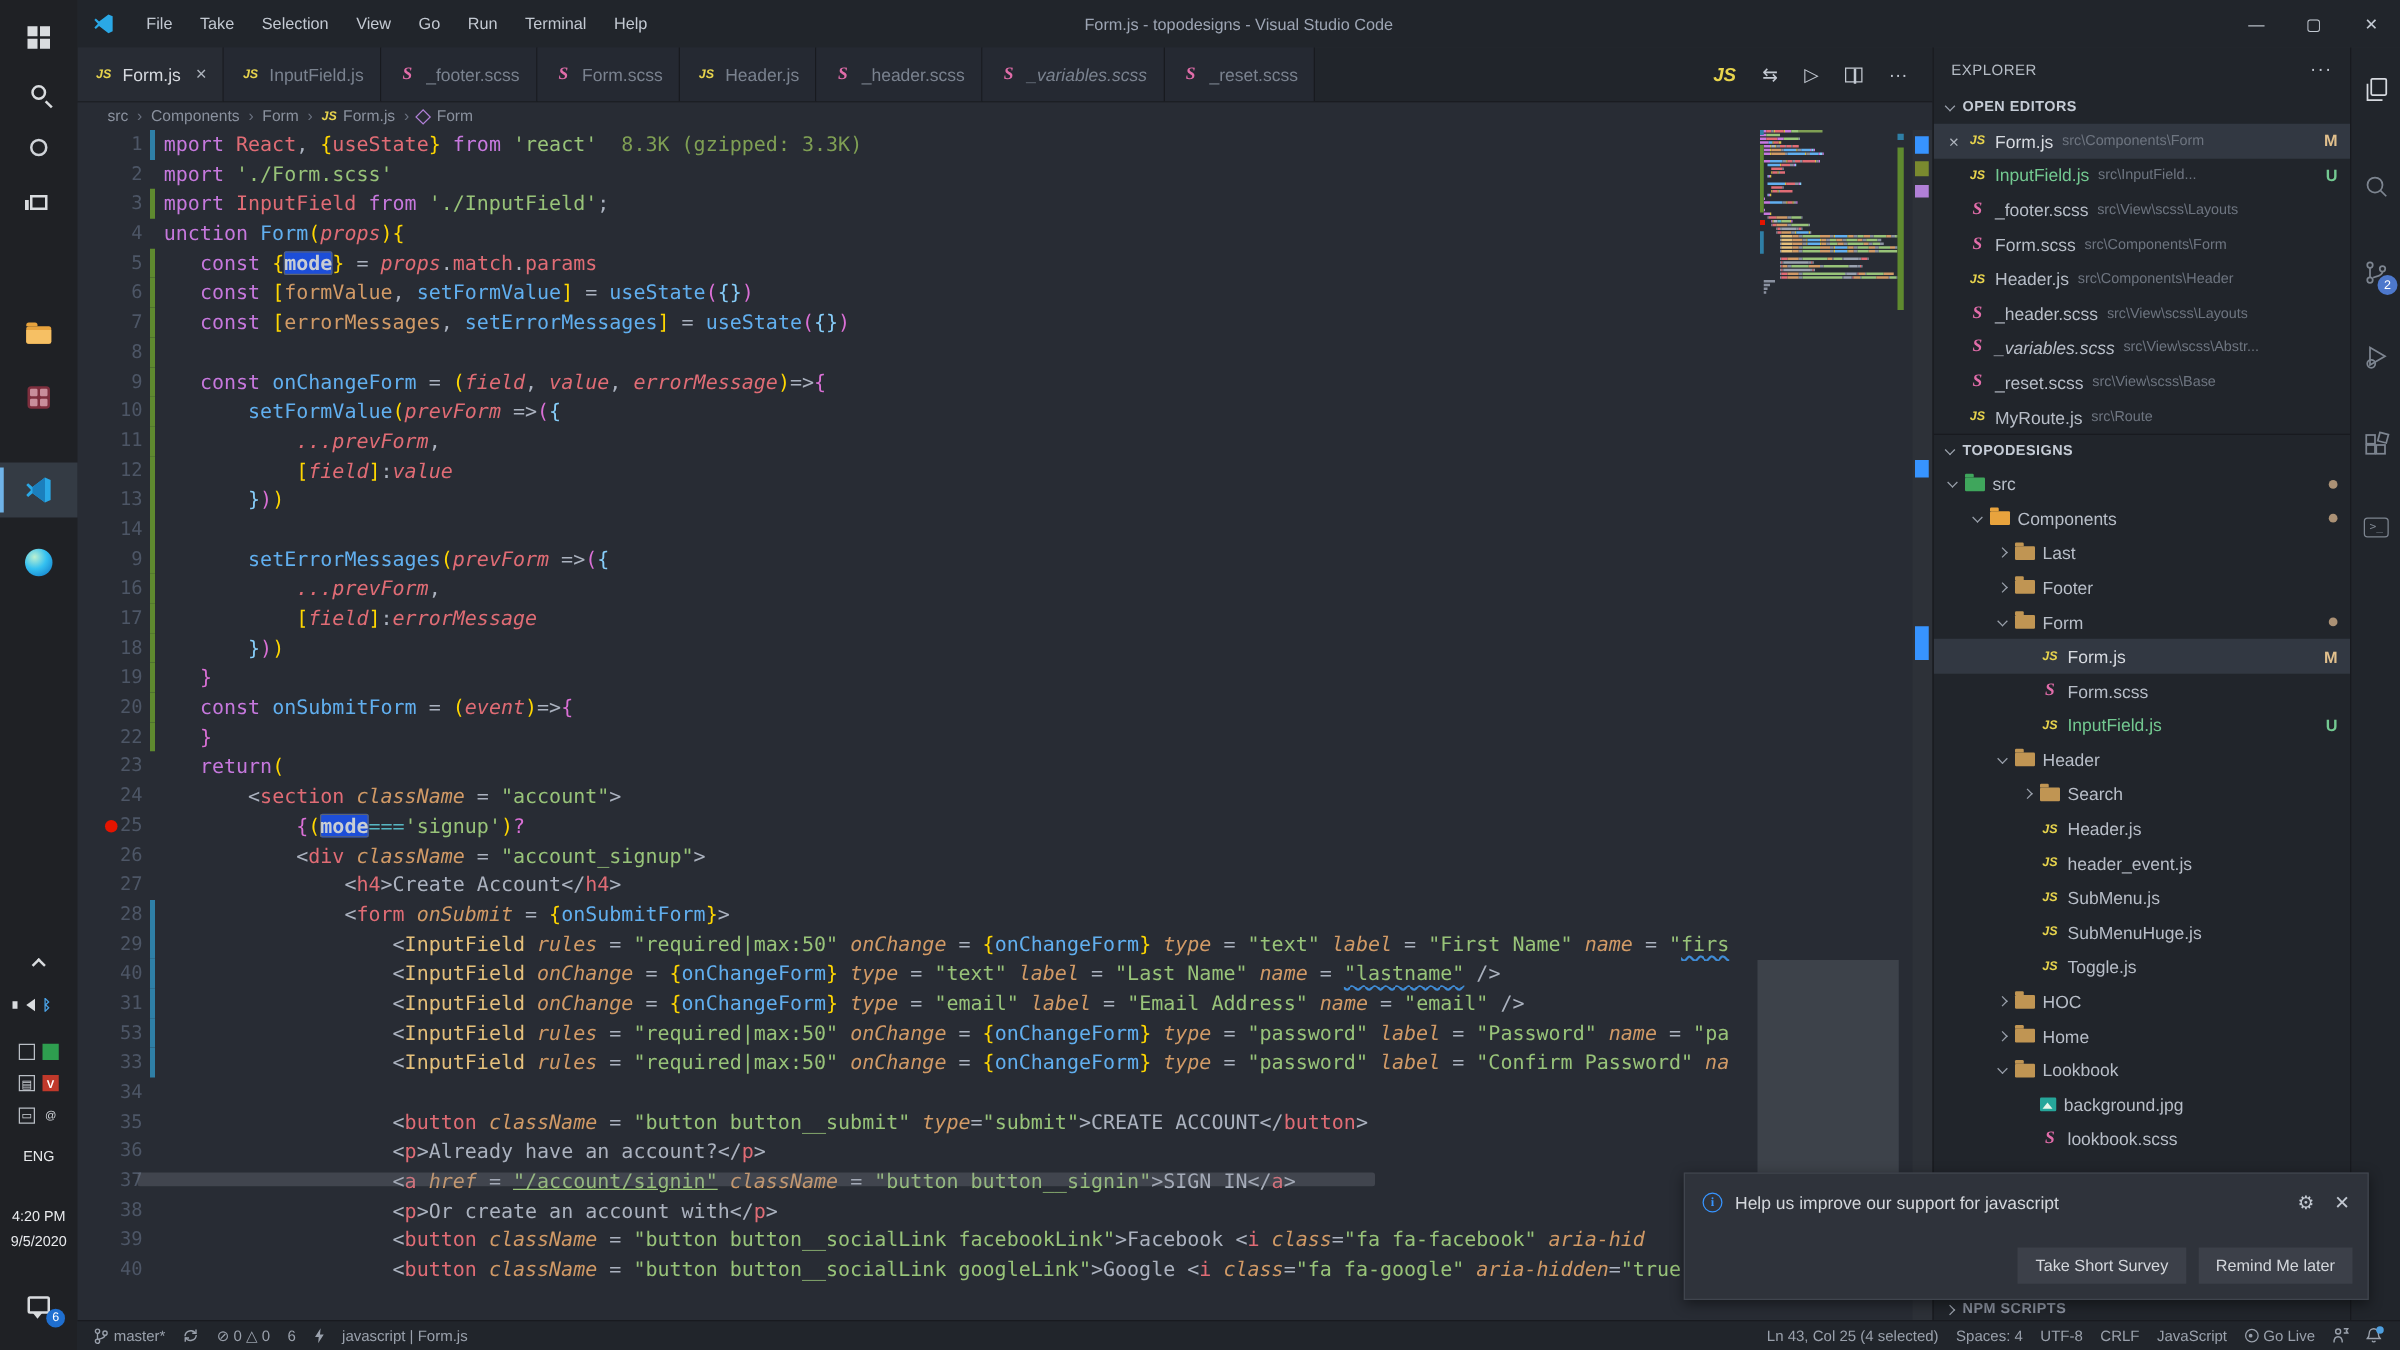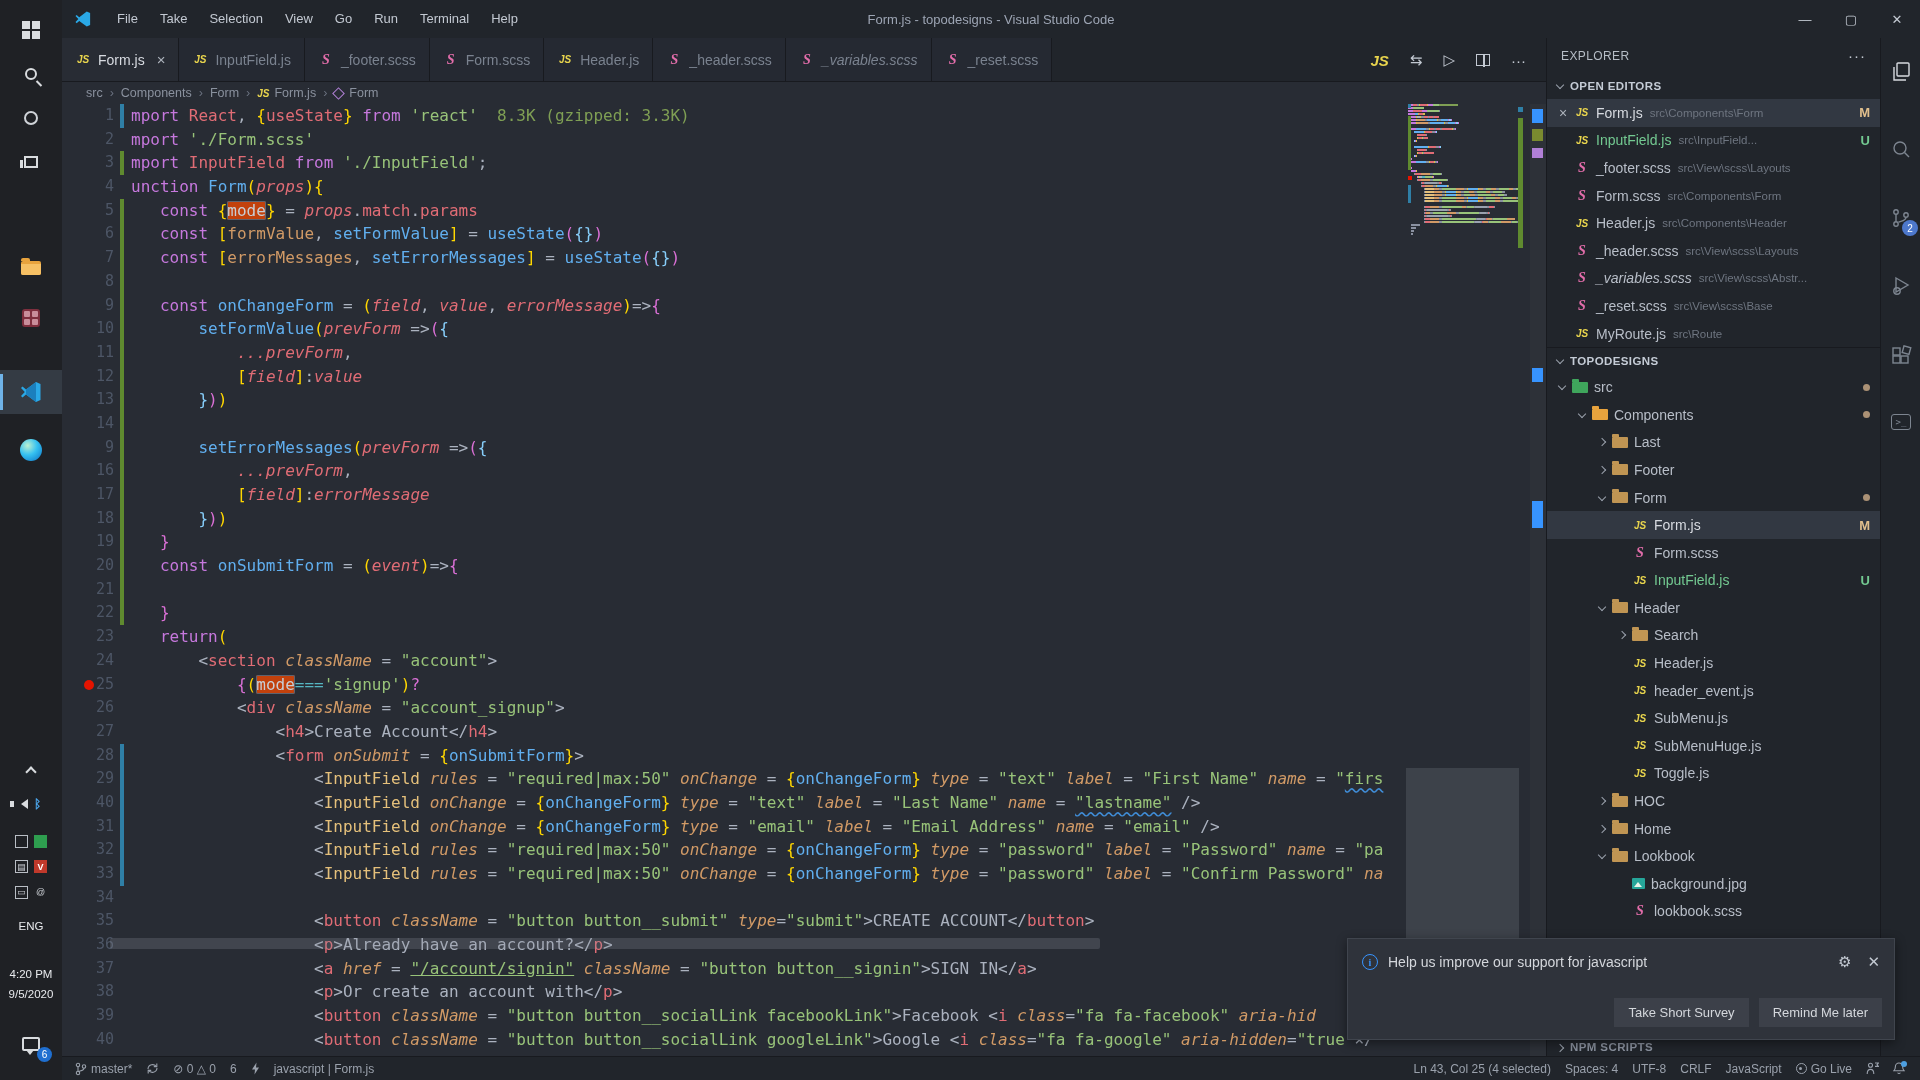--- a/index.html
+++ b/index.html
@@ -77,21 +77,21 @@
   .deco.mod{background:#2f7fa6;}
   .bp{position:absolute;left:22px;top:7px;width:10px;height:10px;border-radius:50%;background:#e51400;}
   .ctext{white-space:pre;margin-left:7px;}
   .tk-kw{color:#c678dd;} .tk-var{color:#e06c75;} .tk-varit{color:#e06c75;font-style:italic;}
   .tk-fn{color:#61afef;} .tk-comp{color:#e5c07b;} .tk-tag{color:#e06c75;}
   .tk-prop{color:#d19a66;font-style:italic;} .tk-str{color:#98c379;}
   .tk-strU{color:#98c379;text-decoration:underline;}
   .tk-strq{color:#98c379;text-decoration:underline wavy #3f8cd6;text-underline-offset:3px;}
   .tk-num{color:#d19a66;} .tk-pun{color:#abb2bf;} .tk-b1{color:#ffd700;} .tk-b2{color:#da70d6;}
   .tk-b3{color:#87cefa;} .tk-op{color:#56b6c2;} .tk-cost{color:#7f9f54;} .tk-txt{color:#abb2bf;}
-  .tk-hl{color:#c8cdd4;background:#c2410c;box-shadow:inset 0 0 0 1px #5c6370;border-radius:2px;}
+  .tk-hl{color:#c8cdd4;background:#1d4ed8;box-shadow:inset 0 0 0 1px #5c6370;border-radius:2px;font-weight:bold;}
   .hscroll{position:absolute;left:48px;top:938px;width:990px;height:11px;background:rgba(140,145,155,.25);border-radius:2px;}
 
   
   .minimap{position:absolute;left:1346px;top:104px;width:110px;height:952px;overflow:hidden;}
   .mm-row{height:3px;white-space:nowrap;}
   .mm-row i{display:inline-block;height:2px;vertical-align:top;}
   .mm-right{position:absolute;left:1456px;top:104px;width:5px;height:952px;}
   .sb{position:absolute;left:1468px;top:104px;width:16px;height:952px;background:rgba(121,121,121,.08);}
   .mm-slider{position:absolute;left:1344px;top:768px;width:113px;height:272px;background:rgba(160,166,178,.18);}
 
@@ -397,25 +397,20 @@
           <span class="gut" data-interactable="true">19</span>
           <span class="deco add" data-interactable="false"></span>
           <span class="ctext" data-interactable="false">   <span class="tk-b2" data-interactable="false">}</span></span>
         </div>
         <div class="code-line" data-interactable="true">
           <span class="gut" data-interactable="true">20</span>
           <span class="deco add" data-interactable="false"></span>
           <span class="ctext" data-interactable="false">   <span class="tk-kw" data-interactable="false">const </span><span class="tk-fn" data-interactable="false">onSubmitForm</span><span class="tk-pun" data-interactable="false"> = </span><span class="tk-b1" data-interactable="false">(</span><span class="tk-varit" data-interactable="false">event</span><span class="tk-b1" data-interactable="false">)</span><span class="tk-pun" data-interactable="false">=&gt;</span><span class="tk-b2" data-interactable="false">{</span></span>
         </div>
         <div class="code-line" data-interactable="true">
-          <span class="gut" data-interactable="true">21</span>
-          <span class="deco add" data-interactable="false"></span>
-          <span class="ctext" data-interactable="false"></span>
-        </div>
-        <div class="code-line" data-interactable="true">
           <span class="gut" data-interactable="true">22</span>
           <span class="deco add" data-interactable="false"></span>
           <span class="ctext" data-interactable="false">   <span class="tk-b2" data-interactable="false">}</span></span>
         </div>
         <div class="code-line" data-interactable="true">
           <span class="gut" data-interactable="true">23</span>
           <span class="deco" data-interactable="false"></span>
           <span class="ctext" data-interactable="false">   <span class="tk-kw" data-interactable="false">return</span><span class="tk-b1" data-interactable="false">(</span></span>
         </div>
         <div class="code-line" data-interactable="true">
@@ -453,21 +448,21 @@
           <span class="gut" data-interactable="true">40</span>
           <span class="deco mod" data-interactable="false"></span>
           <span class="ctext" data-interactable="false">                   <span class="tk-pun" data-interactable="false">&lt;</span><span class="tk-comp" data-interactable="false">InputField</span><span class="tk-prop" data-interactable="false"> onChange</span><span class="tk-pun" data-interactable="false"> = </span><span class="tk-b1" data-interactable="false">{</span><span class="tk-fn" data-interactable="false">onChangeForm</span><span class="tk-b1" data-interactable="false">}</span><span class="tk-prop" data-interactable="false"> type</span><span class="tk-pun" data-interactable="false"> = </span><span class="tk-str" data-interactable="false">"text"</span><span class="tk-prop" data-interactable="false"> label</span><span class="tk-pun" data-interactable="false"> = </span><span class="tk-str" data-interactable="false">"Last Name"</span><span class="tk-prop" data-interactable="false"> name</span><span class="tk-pun" data-interactable="false"> = </span><span class="tk-strq" data-interactable="false">"lastname"</span><span class="tk-pun" data-interactable="false"> /&gt;</span></span>
         </div>
         <div class="code-line" data-interactable="true">
           <span class="gut" data-interactable="true">31</span>
           <span class="deco mod" data-interactable="false"></span>
           <span class="ctext" data-interactable="false">                   <span class="tk-pun" data-interactable="false">&lt;</span><span class="tk-comp" data-interactable="false">InputField</span><span class="tk-prop" data-interactable="false"> onChange</span><span class="tk-pun" data-interactable="false"> = </span><span class="tk-b1" data-interactable="false">{</span><span class="tk-fn" data-interactable="false">onChangeForm</span><span class="tk-b1" data-interactable="false">}</span><span class="tk-prop" data-interactable="false"> type</span><span class="tk-pun" data-interactable="false"> = </span><span class="tk-str" data-interactable="false">"email"</span><span class="tk-prop" data-interactable="false"> label</span><span class="tk-pun" data-interactable="false"> = </span><span class="tk-str" data-interactable="false">"Email Address"</span><span class="tk-prop" data-interactable="false"> name</span><span class="tk-pun" data-interactable="false"> = </span><span class="tk-str" data-interactable="false">"email"</span><span class="tk-pun" data-interactable="false"> /&gt;</span></span>
         </div>
         <div class="code-line" data-interactable="true">
-          <span class="gut" data-interactable="true">32</span>
+          <span class="gut" data-interactable="true">53</span>
           <span class="deco mod" data-interactable="false"></span>
           <span class="ctext" data-interactable="false">                   <span class="tk-pun" data-interactable="false">&lt;</span><span class="tk-comp" data-interactable="false">InputField</span><span class="tk-prop" data-interactable="false"> rules</span><span class="tk-pun" data-interactable="false"> = </span><span class="tk-str" data-interactable="false">"required|max:50"</span><span class="tk-prop" data-interactable="false"> onChange</span><span class="tk-pun" data-interactable="false"> = </span><span class="tk-b1" data-interactable="false">{</span><span class="tk-fn" data-interactable="false">onChangeForm</span><span class="tk-b1" data-interactable="false">}</span><span class="tk-prop" data-interactable="false"> type</span><span class="tk-pun" data-interactable="false"> = </span><span class="tk-str" data-interactable="false">"password"</span><span class="tk-prop" data-interactable="false"> label</span><span class="tk-pun" data-interactable="false"> = </span><span class="tk-str" data-interactable="false">"Password"</span><span class="tk-prop" data-interactable="false"> name</span><span class="tk-pun" data-interactable="false"> = </span><span class="tk-str" data-interactable="false">"pa</span></span>
         </div>
         <div class="code-line" data-interactable="true">
           <span class="gut" data-interactable="true">33</span>
           <span class="deco mod" data-interactable="false"></span>
           <span class="ctext" data-interactable="false">                   <span class="tk-pun" data-interactable="false">&lt;</span><span class="tk-comp" data-interactable="false">InputField</span><span class="tk-prop" data-interactable="false"> rules</span><span class="tk-pun" data-interactable="false"> = </span><span class="tk-str" data-interactable="false">"required|max:50"</span><span class="tk-prop" data-interactable="false"> onChange</span><span class="tk-pun" data-interactable="false"> = </span><span class="tk-b1" data-interactable="false">{</span><span class="tk-fn" data-interactable="false">onChangeForm</span><span class="tk-b1" data-interactable="false">}</span><span class="tk-prop" data-interactable="false"> type</span><span class="tk-pun" data-interactable="false"> = </span><span class="tk-str" data-interactable="false">"password"</span><span class="tk-prop" data-interactable="false"> label</span><span class="tk-pun" data-interactable="false"> = </span><span class="tk-str" data-interactable="false">"Confirm Password"</span><span class="tk-prop" data-interactable="false"> na</span></span>
         </div>
         <div class="code-line" data-interactable="true">
           <span class="gut" data-interactable="true">34</span>

